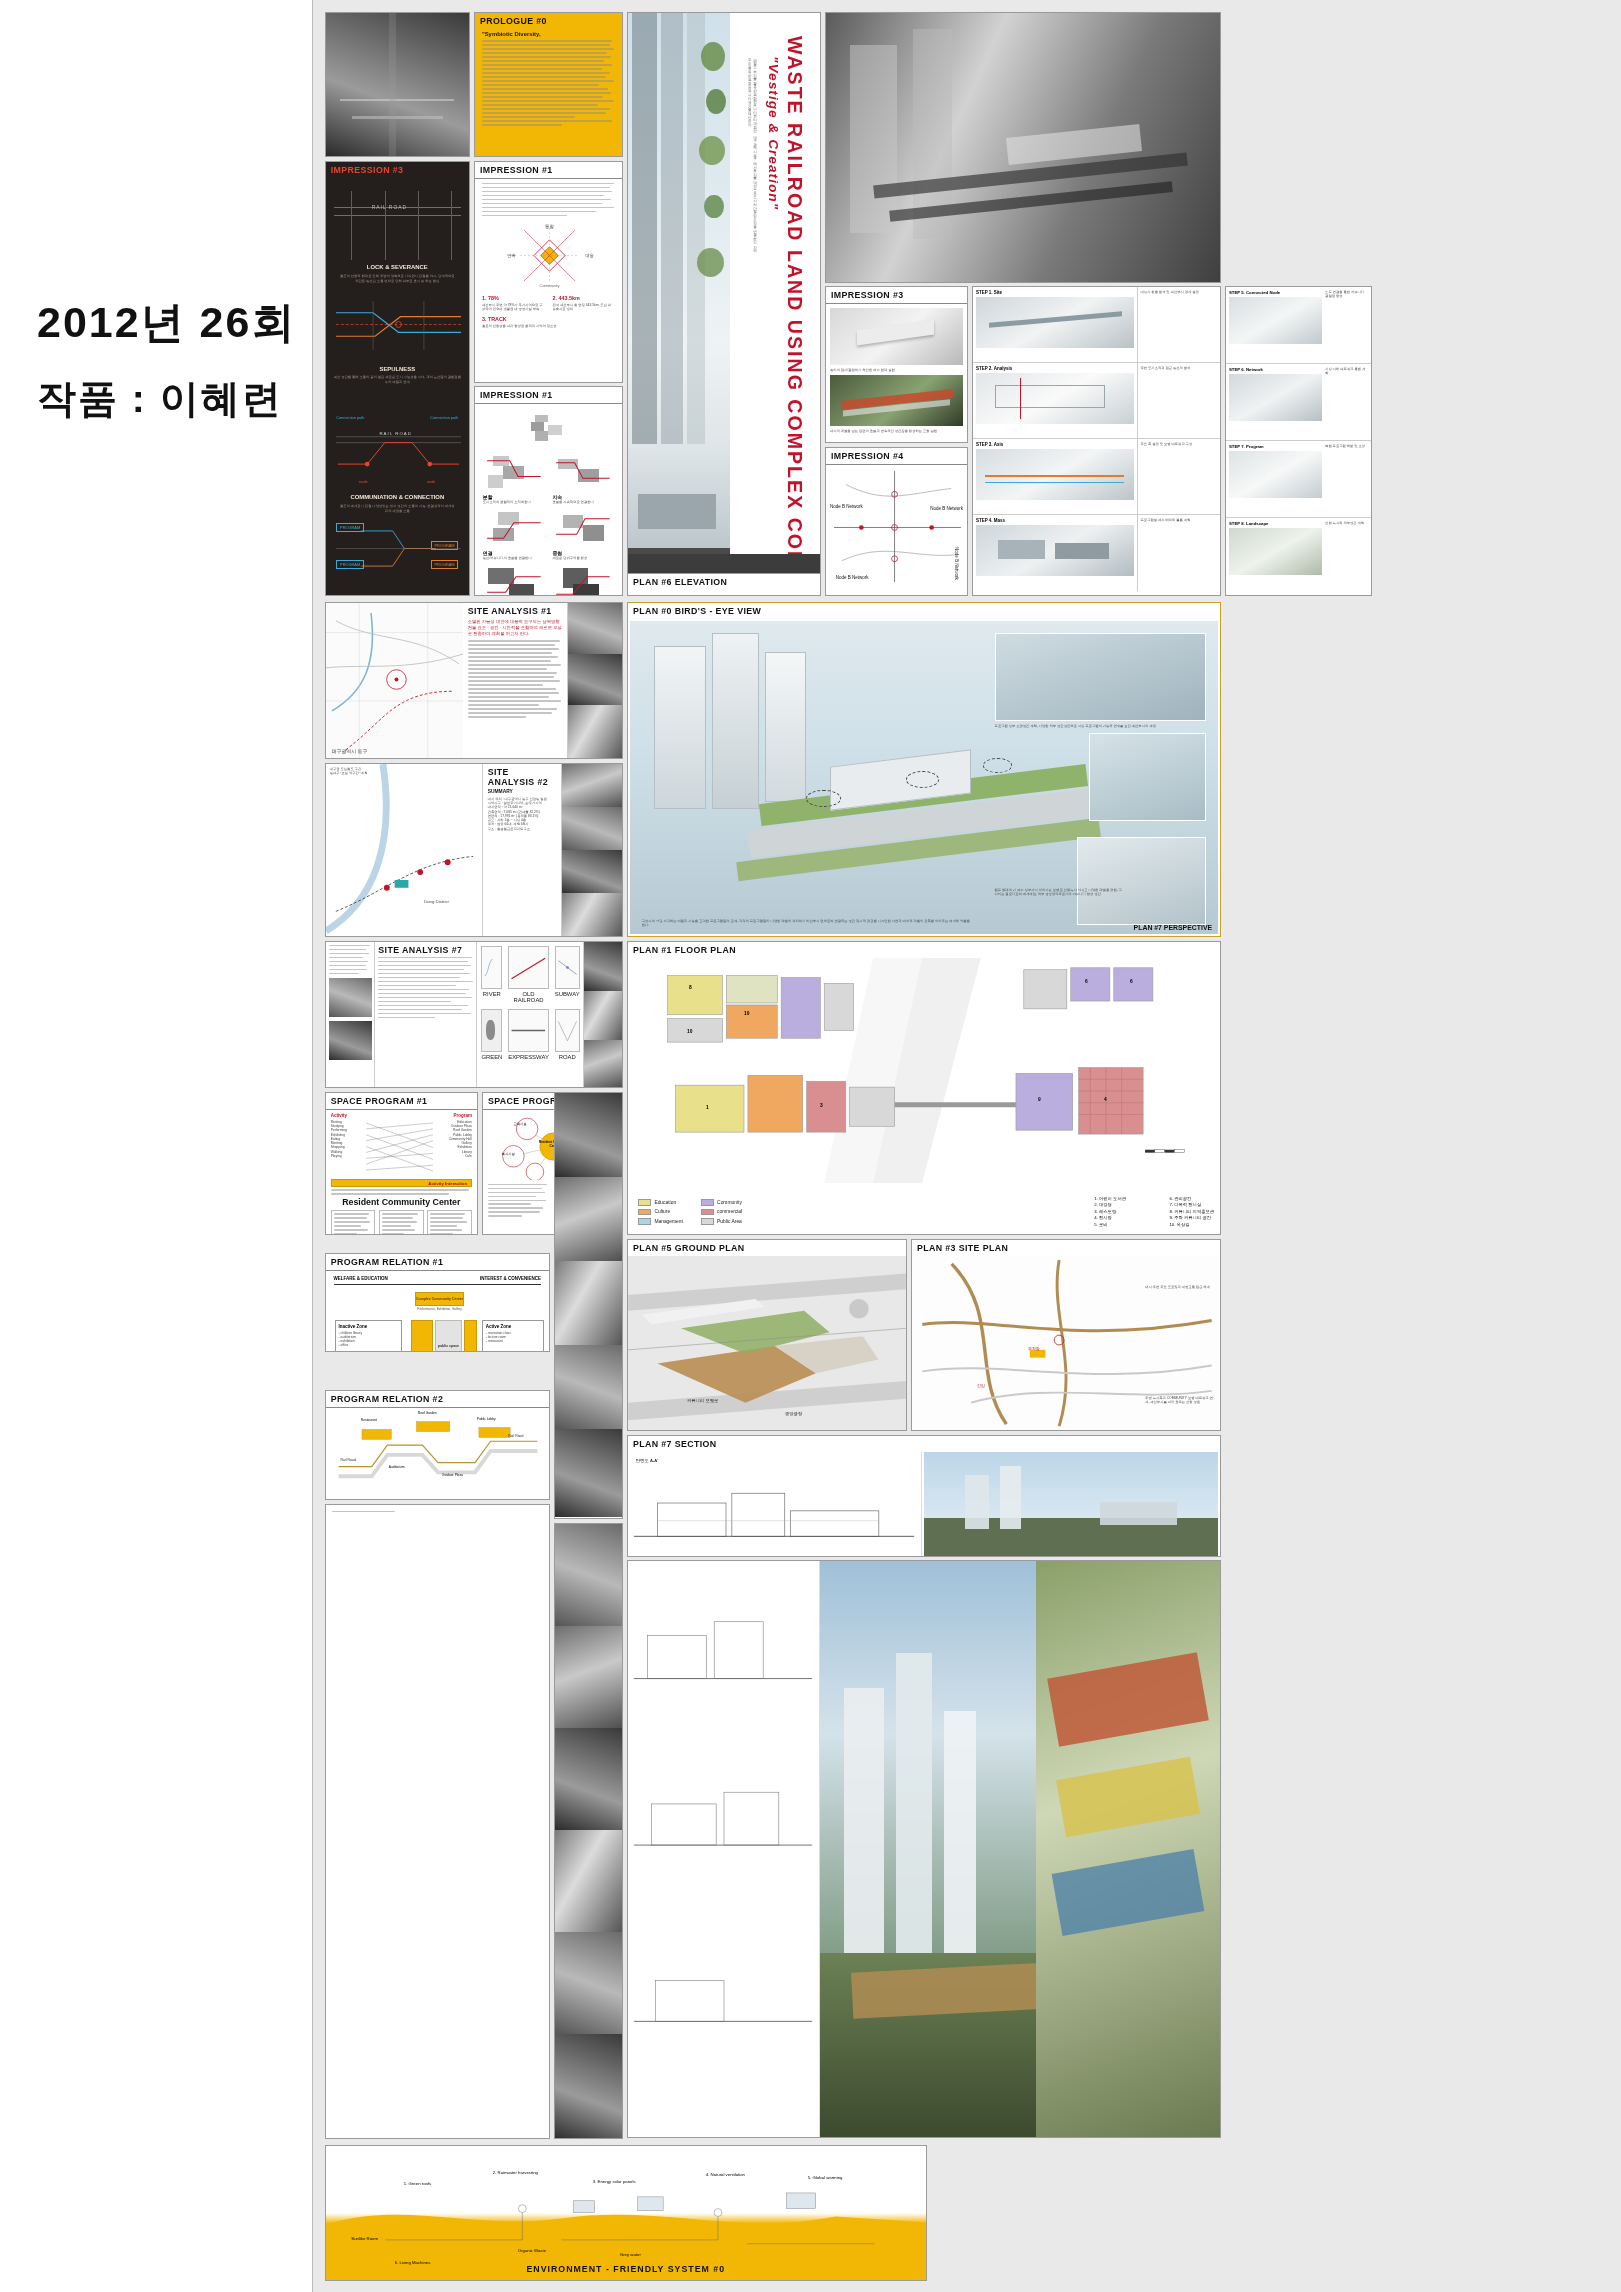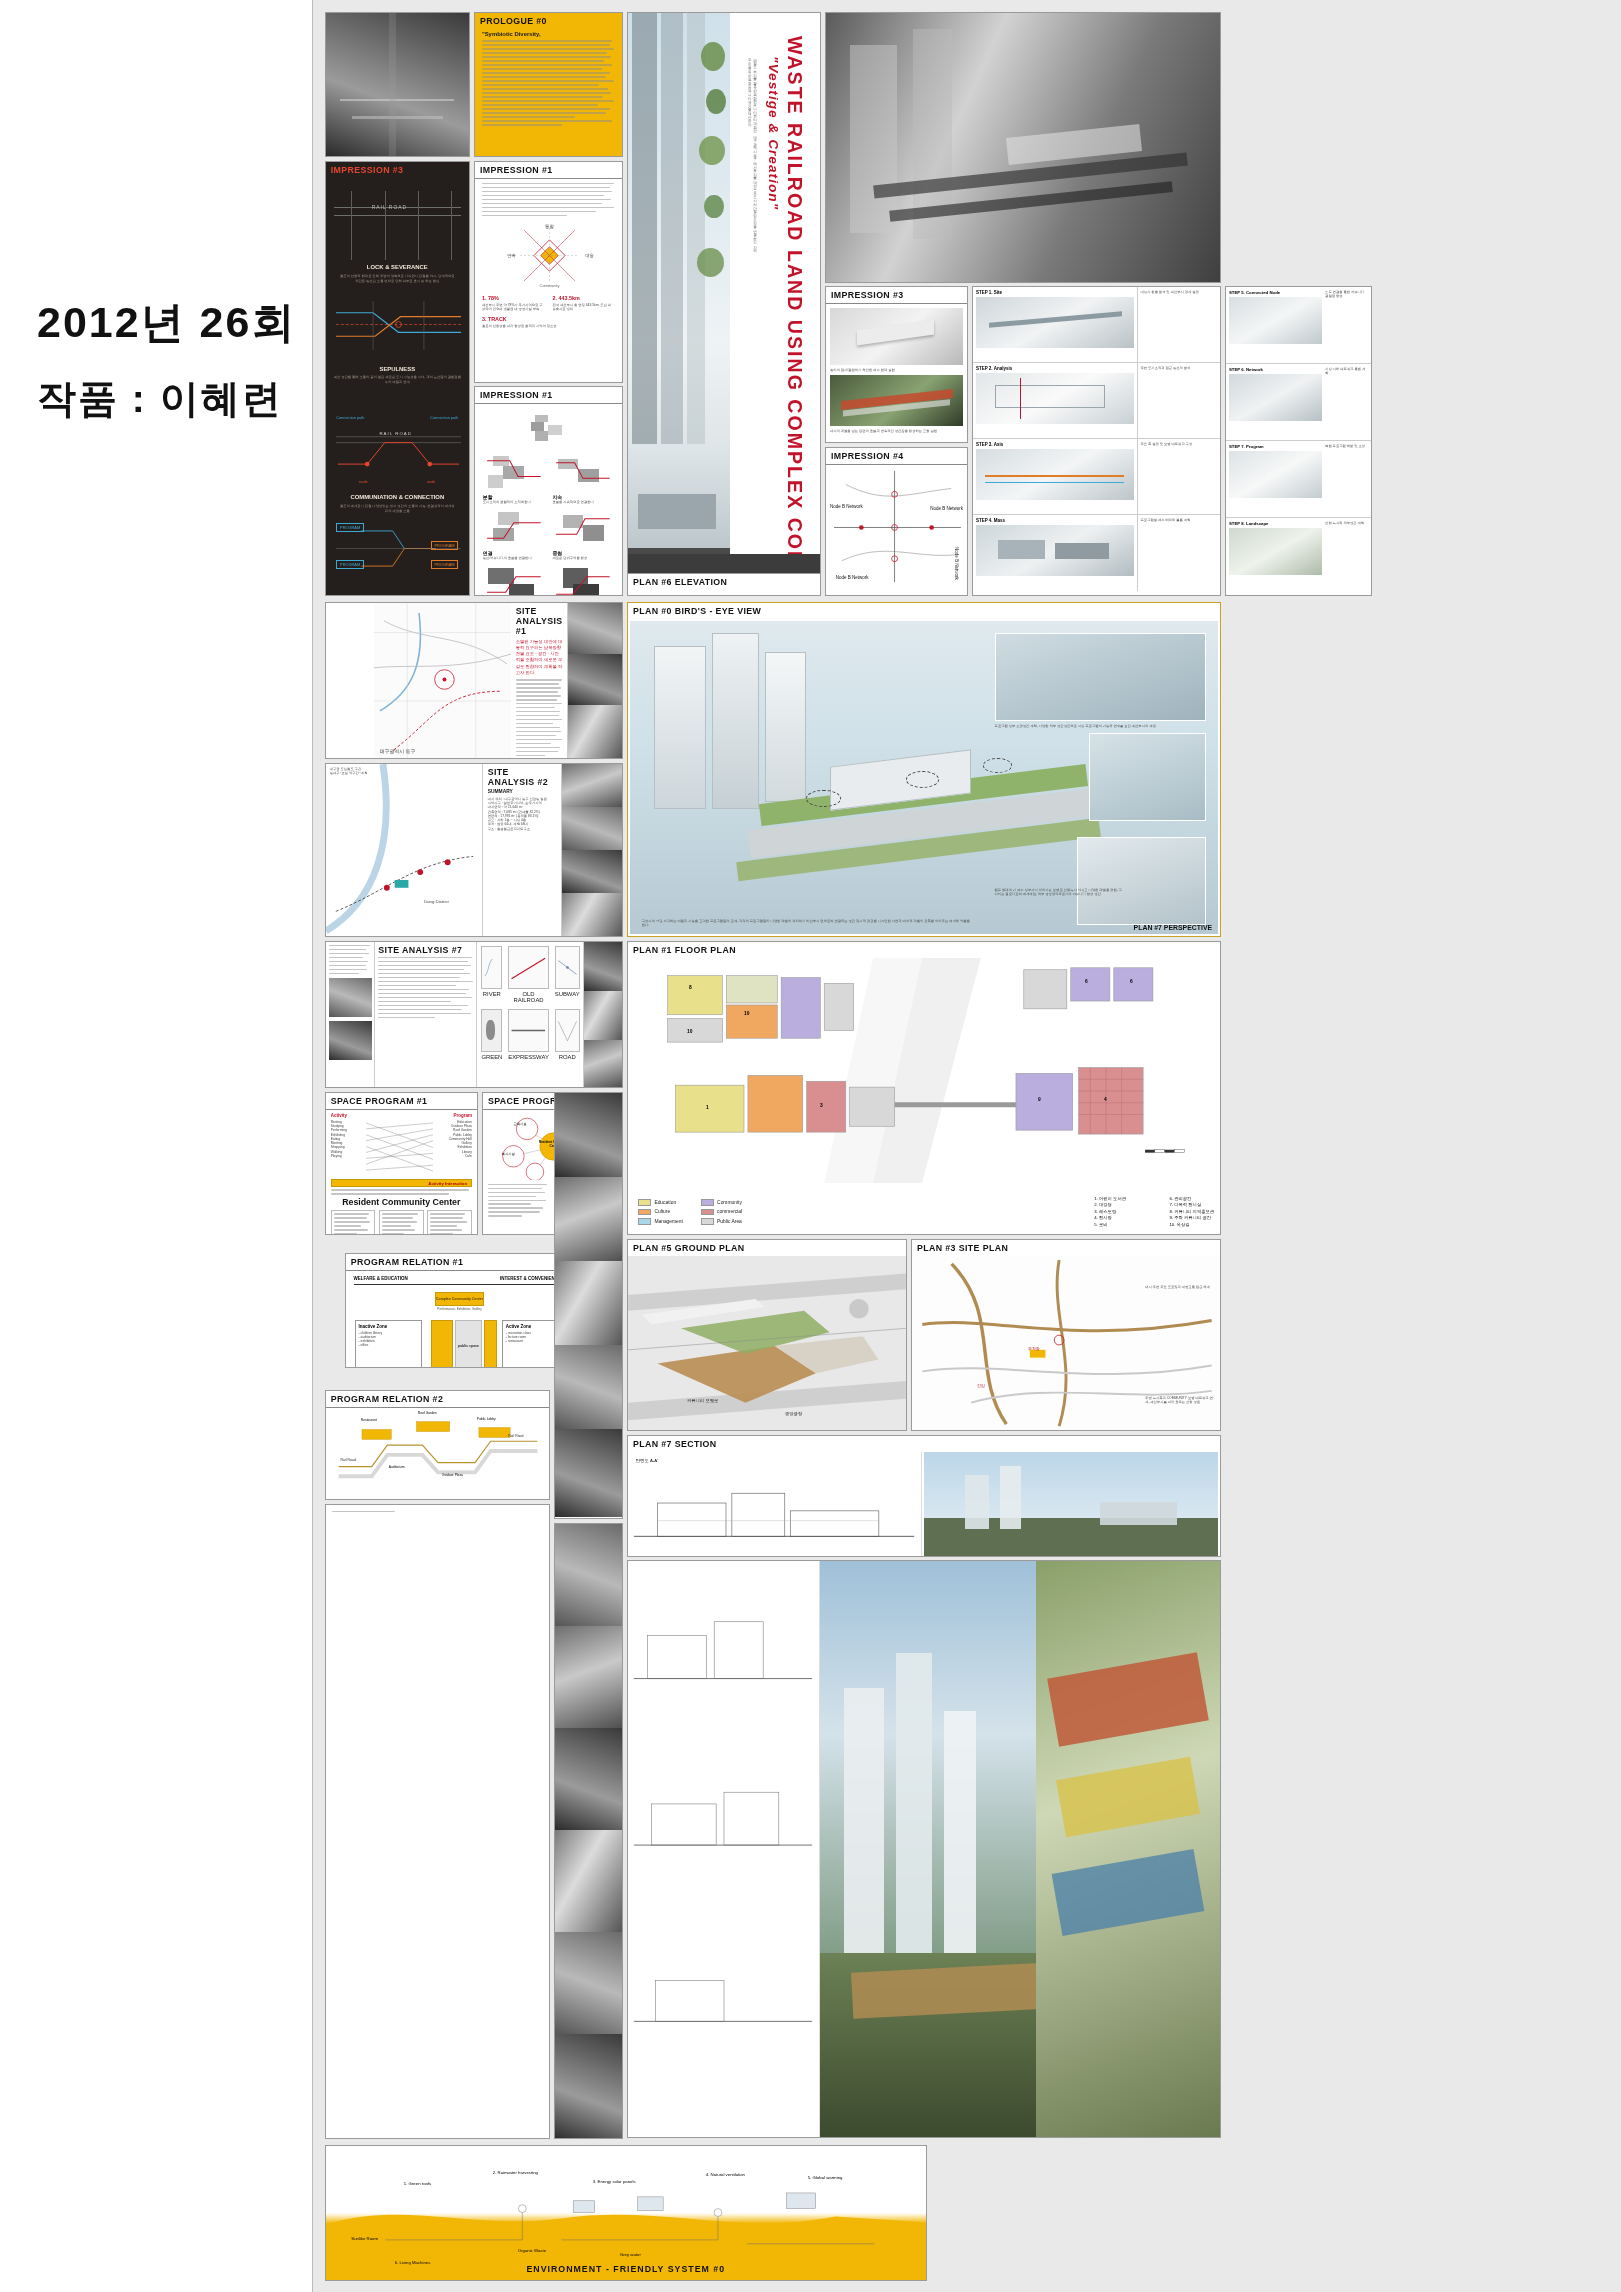--- a/index.html
+++ b/index.html
@@ -517,21 +517,21 @@
           <div style="flex:1;">
             <div style="font-size:4.3px;font-weight:700;">STEP 8. Landscape</div>
             <div style="height:47px;margin-top:2px;background:linear-gradient(150deg,#cfd8cf,#eef3ec 50%,#aebaa9);"></div>
           </div>
           <div style="width:43px;" class="micro">선형 녹지와 외부공간 계획</div>
         </div>
       </div>
     </div>
 
     <div class="panel" style="left:11.8px; top:602px; width:298px; height:157px;">
-      <div style="display:flex;height:100%;padding-left:48px;">
+      <div style="display:flex;height:100%;">
         <div style="width:137px;border-right:1px solid #ccc;position:relative;">
           <svg width="137" height="155" viewBox="0 0 140 158">
             <rect width="140" height="158" fill="#fbfbfb"></rect>
             <path d="M6,110 C40,90 52,60 46,10" fill="none" stroke="#7fb4d8" stroke-width="1.6"></path>
             <path d="M0,66 C40,62 80,70 140,52" fill="none" stroke="#b9b9b9" stroke-width=".8"></path>
             <path d="M10,18 C50,40 90,30 136,62" fill="none" stroke="#b9b9b9" stroke-width=".8"></path>
             <path d="M20,150 C60,120 70,90 130,90" fill="none" stroke="#c1132a" stroke-width=".9" stroke-dasharray="3 2"></path>
             <circle cx="72" cy="78" r="10" fill="none" stroke="#c1132a" stroke-width=".8"></circle>
             <circle cx="72" cy="78" r="2" fill="#c1132a"></circle>
             <g stroke="#cfcfcf" stroke-width=".4">
@@ -846,21 +846,21 @@
             <i style="width:96%"></i>
               <i style="width:68%"></i>
               <i style="width:88%"></i>
               <i style="width:80%"></i>
               <i style="width:52%"></i>
           </div>
         </div>
       </div>
     </div>
 
-    <div class="panel" style="left:11.8px; top:1253px; width:225px; height:115px;margin-left:20px;">
+    <div class="panel" style="left:11.8px; top:1253px; width:225px; height:99px;">
       <div class="ttl ttl-bar">PROGRAM RELATION #1</div>
       <div style="padding:4.9px 7.8px;position:relative;height:110px;">
         <div style="display:flex;justify-content:space-between;font-size:4.5px;font-weight:700;">
           <span>WELFARE &amp; EDUCATION</span>
           <span>INTEREST &amp; CONVENIENCE</span>
         </div>
         <div style="height:1px;background:#333;margin:2.9px 0 5.9px;"></div>
         <div class="yellowbox" style="position:absolute;left:40%;top:21.6px;width:22%;height:13.7px;display:flex;align-items:center;justify-content:center;">
           <span style="font-size:3.5px;font-weight:700;color:#5c4300;">Complex Community Center</span>
         </div>

